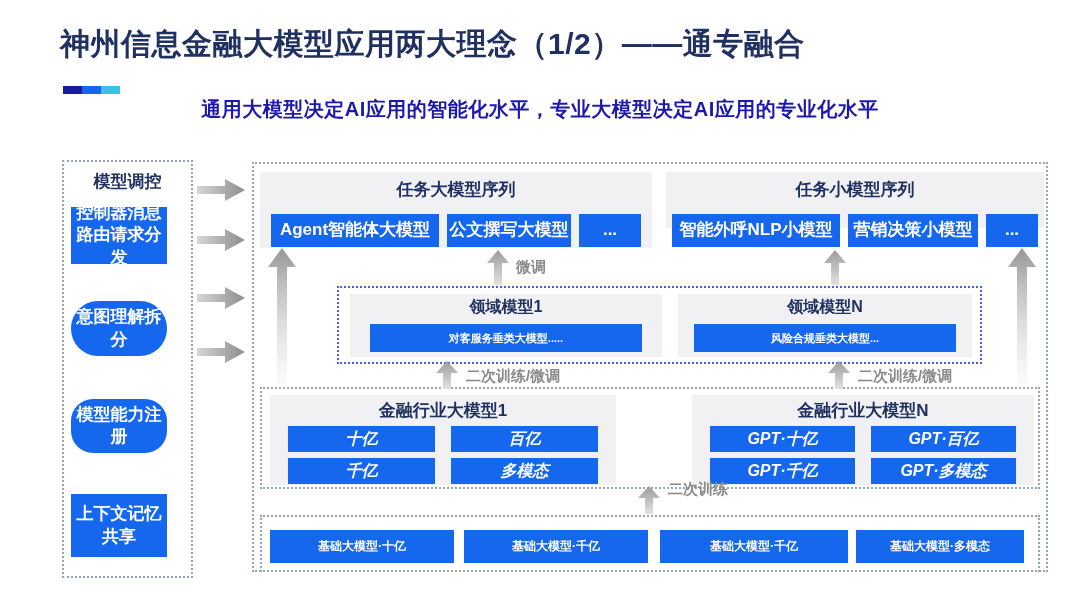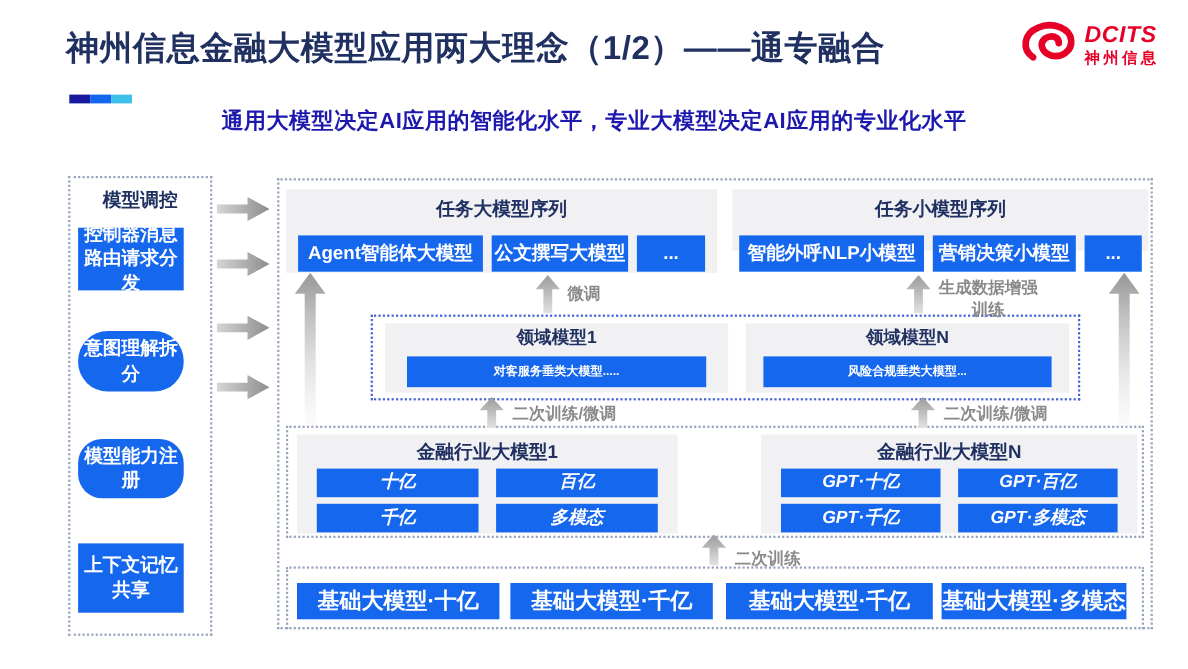--- a/index.html
+++ b/index.html
@@ -92,21 +92,21 @@
   .ip2 { left:430px; width:342px; }
   .ipanel .panel-title { margin-top:4px; }
   .igrid { position:absolute; left:18px; right:18px; top:31px;
     display:grid; grid-template-columns:1fr 1fr; column-gap:16px; row-gap:6px;font-style:italic; }
   .igrid .chip { height:26px; font-size:16px; white-space:nowrap; }
 
   .base-box {
     position:absolute; left:6px; top:351px; width:780px; height:57px;
     border:2px dotted var(--dotted_border_gray,#97a2bd); background:#fff;
   }
-  .bchip { position:absolute; top:13px; height:33px; font-size:20px; white-space:nowrap; }
+  .bchip { position:absolute; top:13px; height:33px; font-size:12px; white-space:nowrap; }
   .b1 { left:8px;   width:184px; }
   .b2 { left:202px; width:184px; }
   .b3 { left:398px; width:188px; }
   .b4 { left:594px; width:168px; }
 
   
   .varr { position:absolute; z-index:5; }
   .tall-left  { left:268px;  top:248px; }
   .tall-right { left:1008px; top:248px; }
   .up-ft      { left:487px;  top:250px; }
@@ -114,21 +114,21 @@
   .up-rl      { left:436px;  top:361px; }
   .up-rr      { left:828px;  top:361px; }
   .up-rt      { left:638px;  top:486px; }
 
   .alabel { position:absolute; z-index:6; font-weight:700; font-size:15px;
     color:var(--arrow_label_gray,#8a8a8a); white-space:nowrap; }
   .lb-ft  { left:516px; top:258px; }
   .lb-gen { left:851px; top:252px; width:95px; text-align:center; white-space:normal; line-height:1.3; }
   .lb-rl  { left:466px; top:367px; }
   .lb-rr  { left:858px; top:367px; }
-  .lb-rt  { left:668px; top:499px; }
+  .lb-rt  { left:668px; top:480px; }
 </style>
 </head>
 <body>
 
 <svg width="0" height="0" style="position:absolute" aria-hidden="true">
   <defs>
     <linearGradient id="grad-h" x1="0" y1="0" x2="1" y2="0">
       <stop offset="0" stop-color="#d6d6d6"></stop>
         <stop offset="1" stop-color="#8d8d8d"></stop>
     </linearGradient>
@@ -144,29 +144,20 @@
 </svg>
 
 <div class="page">
 
   <div class="title">神州信息金融大模型应用两大理念（1/2）——通专融合</div>
   <div class="deco">
     <span class="d1"></span>
     <span class="d2"></span>
     <span class="d3"></span>
   </div>
-  <div class="logo">
-    <svg width="52" height="44" viewBox="0 0 60 48">
-      <path d="M14 38 C2 30 4 13 19 7 C35 0 53 8 54 20 C55 31 44 39 33 36 C23 33 20 23 27 18 C33 14 41 16 41 23" fill="none" stroke="#e60027" stroke-width="7" stroke-linecap="round"></path>
-    </svg>
-    <div class="logo-text">
-      <span class="logo-en">DCITS</span>
-      <span class="logo-cn">神州信息</span>
-    </div>
-  </div>
   <div class="subtitle">通用大模型决定AI应用的智能化水平，专业大模型决定AI应用的专业化水平</div>
 
   <div class="sidebar">
     <div class="sb-title">模型调控</div>
     <div class="chip sb-chip sb1">控制器消息路由请求分发</div>
     <div class="chip sb-chip sb2">意图理解拆分</div>
     <div class="chip sb-chip sb3">模型能力注册</div>
     <div class="chip sb-chip sb4">上下文记忆共享</div>
   </div>
 
@@ -259,18 +250,17 @@
       <polygon points="11,0 22,12 15,12 15,28 7,28 7,12 0,12" fill="url(#grad-v)"></polygon>
     </svg>
   <svg class="varr up-rr" width="22" height="28" viewBox="0 0 22 28">
       <polygon points="11,0 22,12 15,12 15,28 7,28 7,12 0,12" fill="url(#grad-v)"></polygon>
     </svg>
   <svg class="varr up-rt" width="22" height="28" viewBox="0 0 22 28">
       <polygon points="11,0 22,12 15,12 15,28 7,28 7,12 0,12" fill="url(#grad-v)"></polygon>
     </svg>
 
   <div class="alabel lb-ft">微调</div>
-  <div class="alabel lb-gen">生成数据增强训练</div>
   <div class="alabel lb-rl">二次训练/微调</div>
   <div class="alabel lb-rr">二次训练/微调</div>
   <div class="alabel lb-rt">二次训练</div>
 
 </div>
 
 </body></html>

